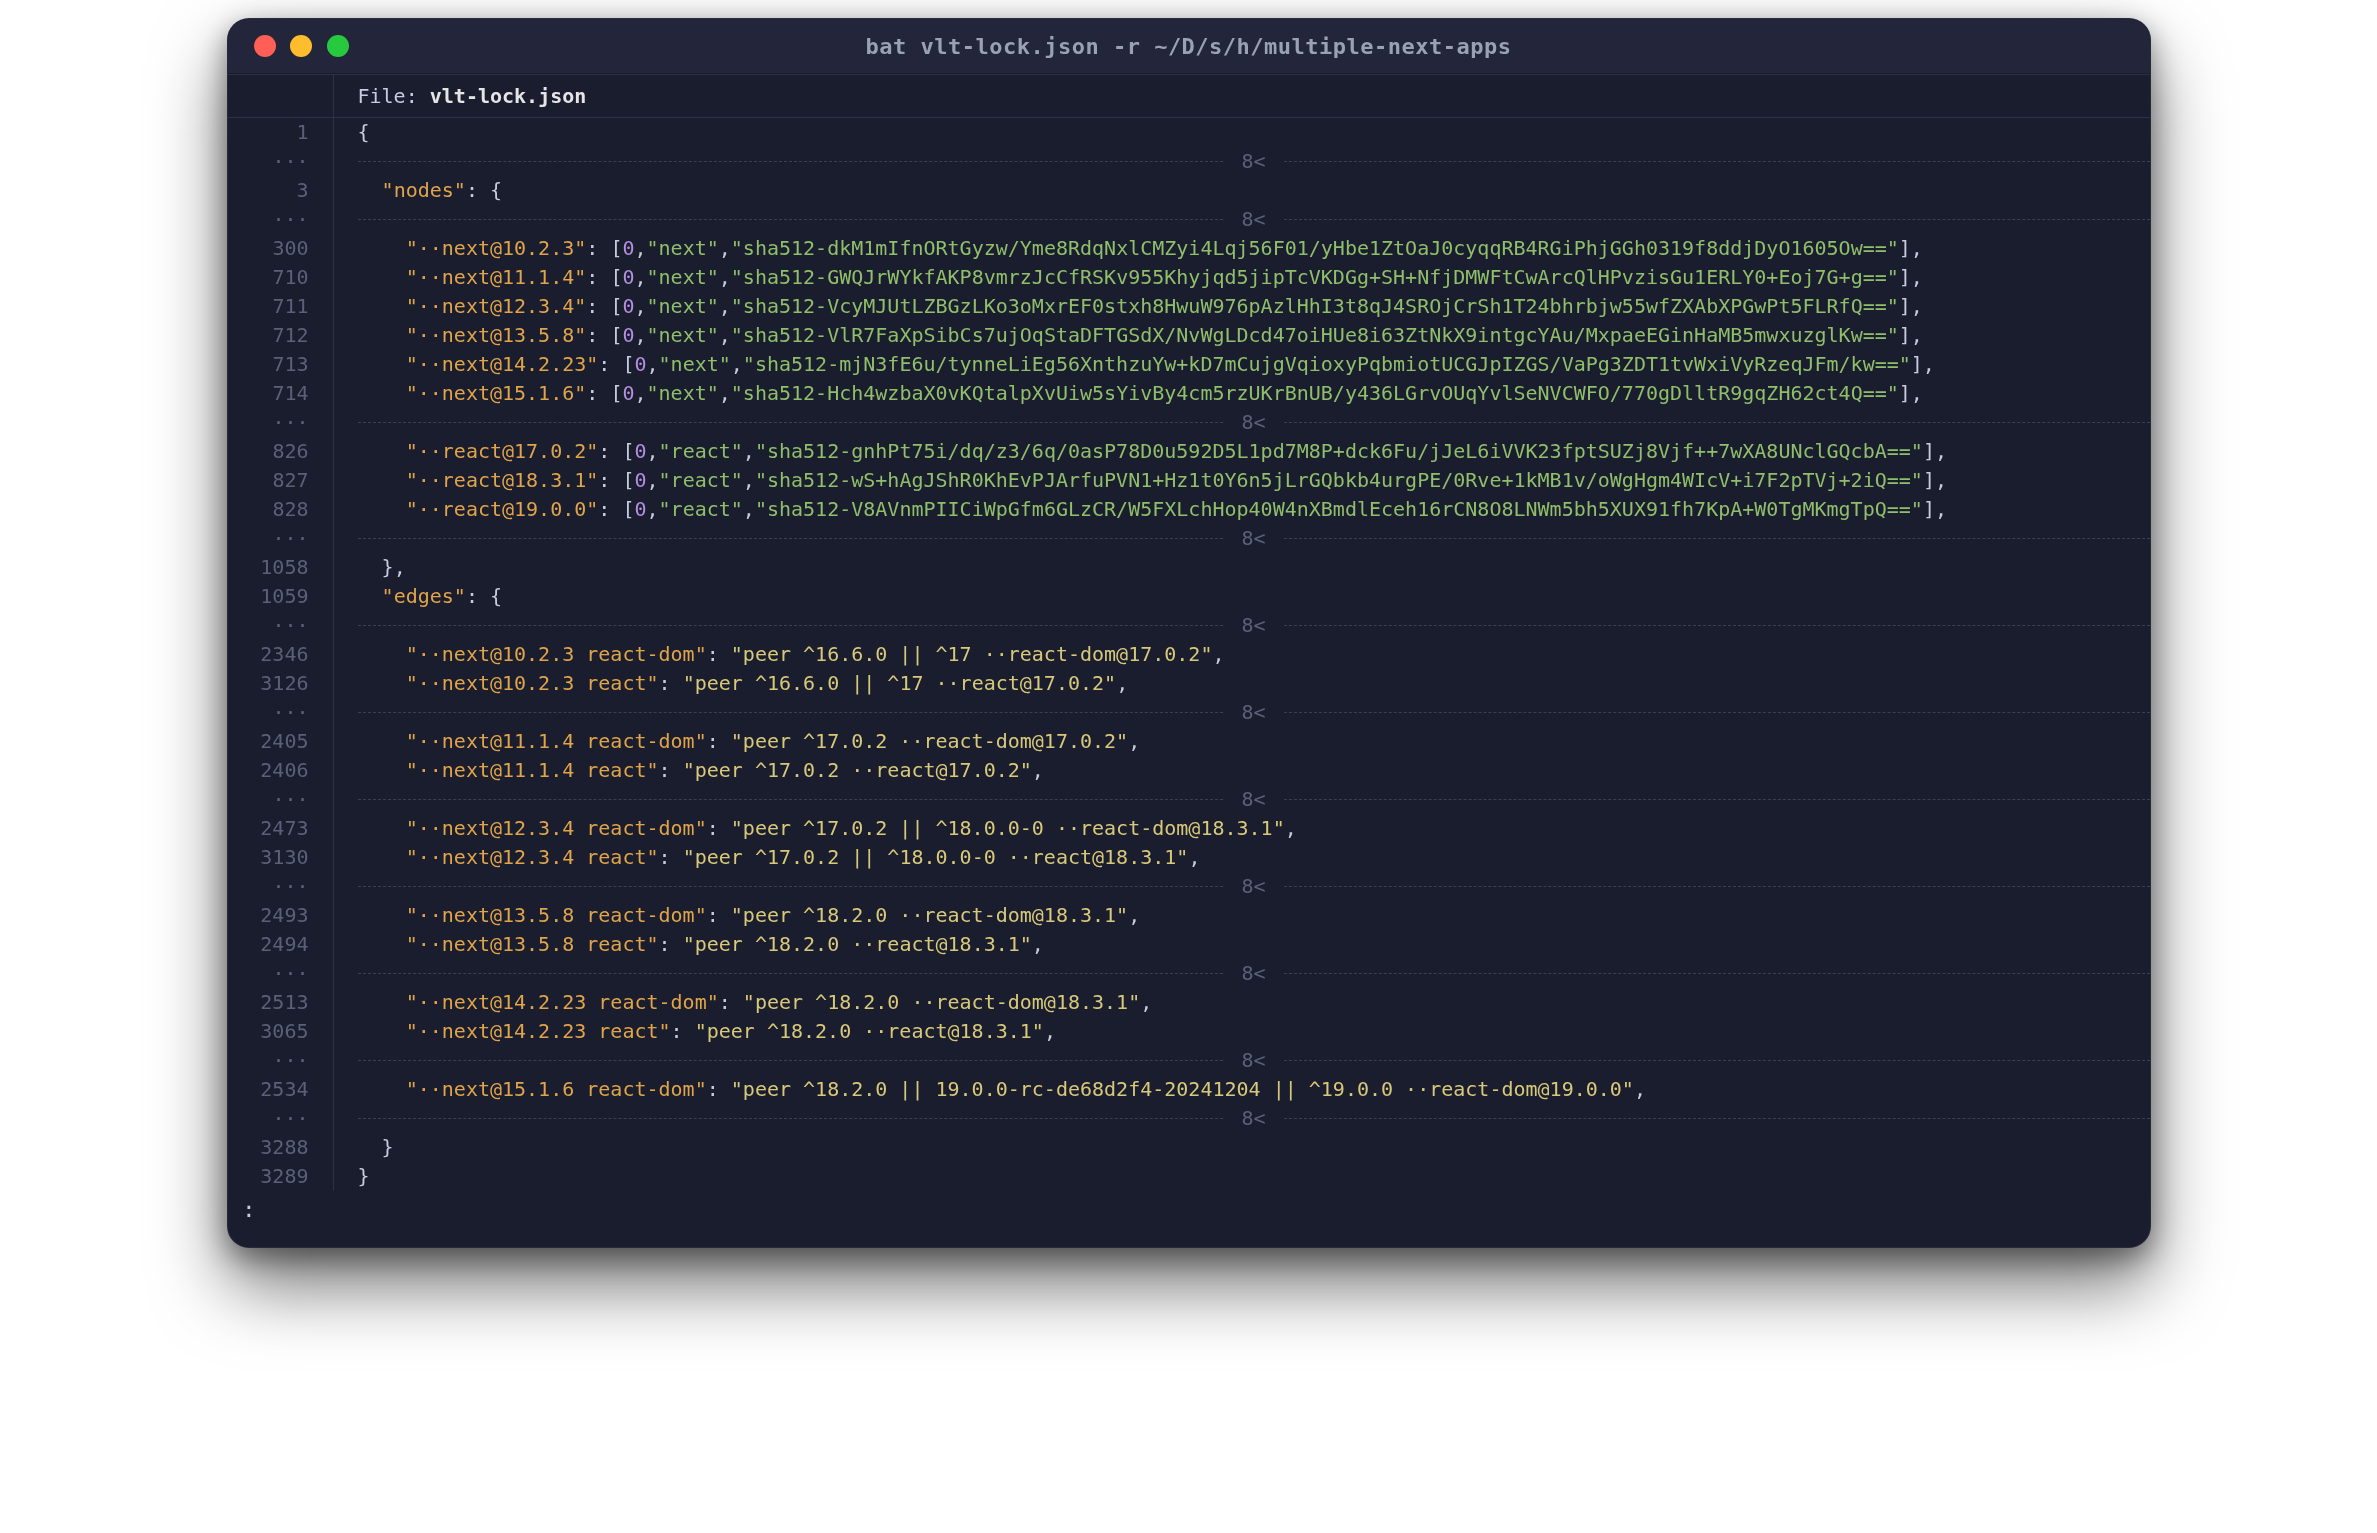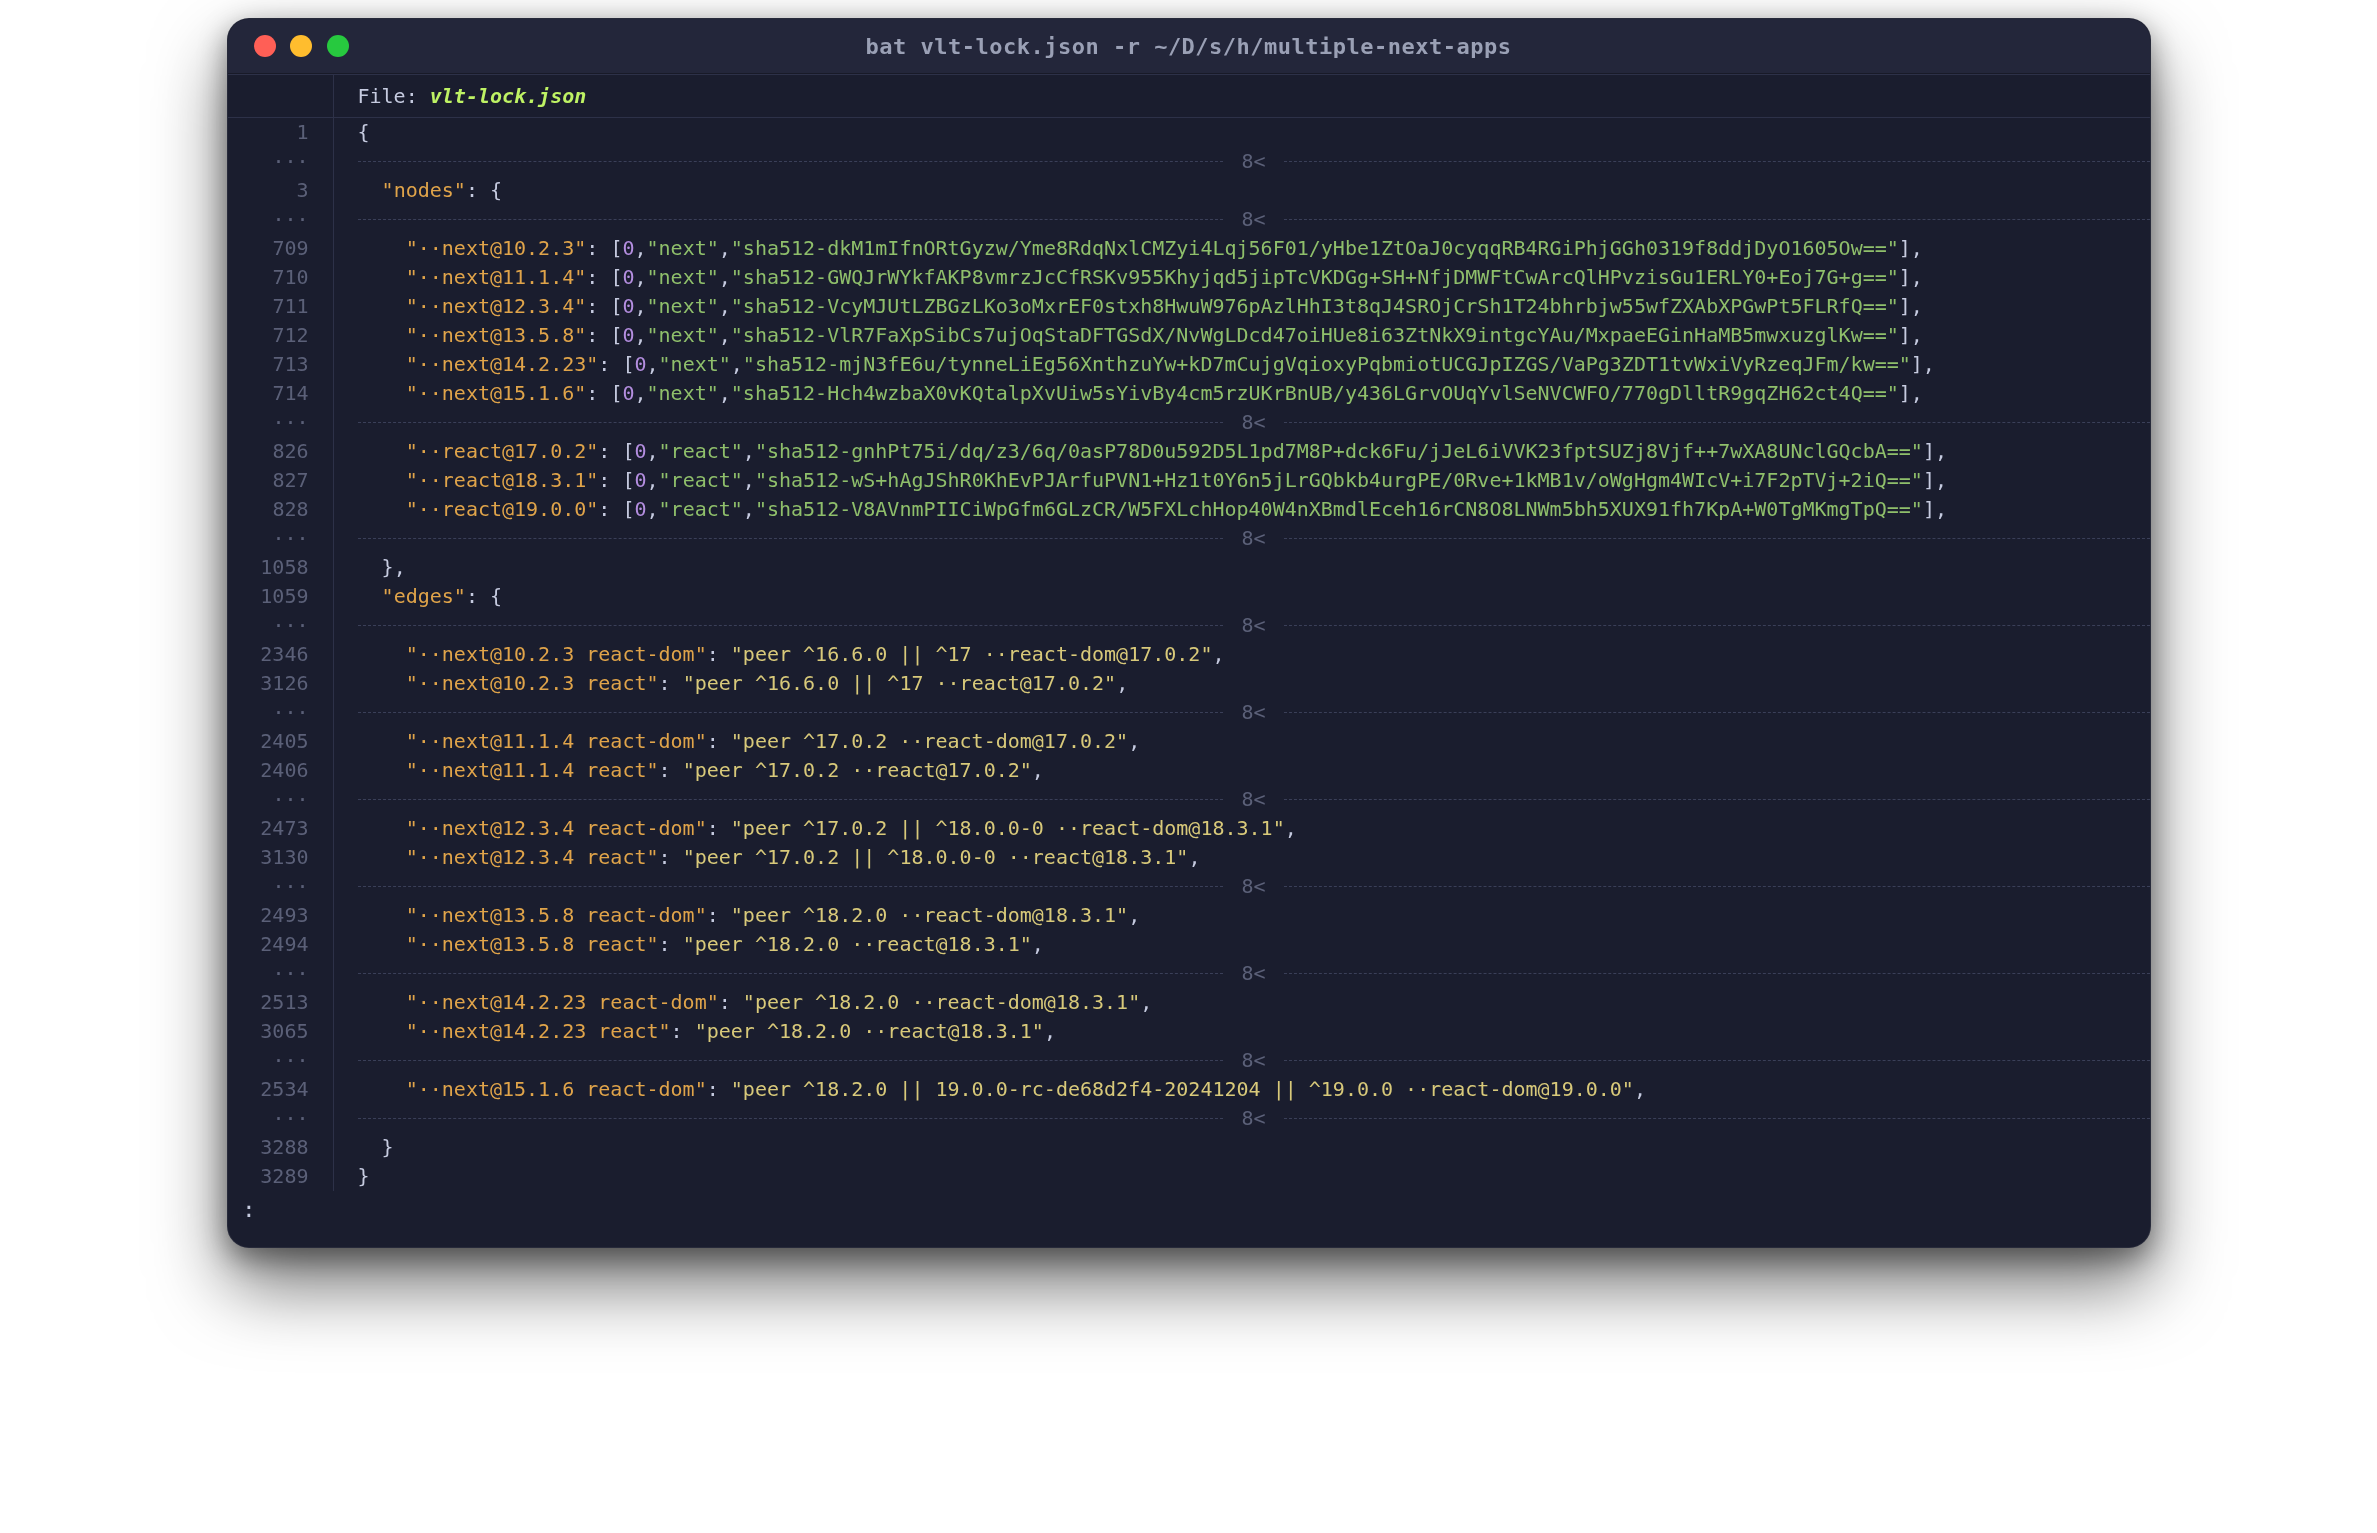--- a/index.html
+++ b/index.html
@@ -70,21 +70,21 @@
   }
   .file-header {
     display: flex;
     line-height: 42px;
     font-size: 20px;
     border-bottom: 0.9px solid #2d3148;
     border-top: 0.9px solid #2d3148;
   }
   .file-header .gutter { border-right: 0.9px solid #2d3148; }
   .file-header .content { color: #c6cbe0; }
-  .file-header .fname { font-weight: 700; color: #bef264; font-style: italic; }
+  .file-header .fname { font-weight: 700; color: #e5e5e5; }
   
   .punc   { color: #c6cbe0; }
   .key    { color: #e0a44a; } 
   .num    { color: #b48ee0; } 
   .str    { color: #8fbf6b; } 
   .str-y  { color: #d8c97a; } 
   .snip-row .gutter { color: #5b6078; }
   .snip {
     flex: 1;
     padding-left: 24px;
@@ -150,21 +150,21 @@
       <div class="row snip-row">
         <div class="gutter">···</div>
         <div class="snip">
             <span class="dashes"></span>
             <span class="mark">8&lt;</span>
             <span class="dashes right"></span>
           </div>
       </div>
 
       <div class="row">
-        <div class="gutter">709</div>
+        <div class="gutter">300</div>
         <div class="content">&nbsp;&nbsp;&nbsp;&nbsp;<span class="key">"··next@10.2.3"</span><span class="punc">: [</span><span class="num">0</span><span class="punc">,</span><span class="str">"next"</span><span class="punc">,</span><span class="str">"sha512-dkM1mIfnORtGyzw/Yme8RdqNxlCMZyi4Lqj56F01/yHbe1ZtOaJ0cyqqRB4RGiPhjGGh0319f8ddjDyO1605Ow=="</span><span class="punc">],</span></div>
       </div>
       <div class="row">
         <div class="gutter">710</div>
         <div class="content">&nbsp;&nbsp;&nbsp;&nbsp;<span class="key">"··next@11.1.4"</span><span class="punc">: [</span><span class="num">0</span><span class="punc">,</span><span class="str">"next"</span><span class="punc">,</span><span class="str">"sha512-GWQJrWYkfAKP8vmrzJcCfRSKv955Khyjqd5jipTcVKDGg+SH+NfjDMWFtCwArcQlHPvzisGu1ERLY0+Eoj7G+g=="</span><span class="punc">],</span></div>
       </div>
       <div class="row">
         <div class="gutter">711</div>
         <div class="content">&nbsp;&nbsp;&nbsp;&nbsp;<span class="key">"··next@12.3.4"</span><span class="punc">: [</span><span class="num">0</span><span class="punc">,</span><span class="str">"next"</span><span class="punc">,</span><span class="str">"sha512-VcyMJUtLZBGzLKo3oMxrEF0stxh8HwuW976pAzlHhI3t8qJ4SROjCrSh1T24bhrbjw55wfZXAbXPGwPt5FLRfQ=="</span><span class="punc">],</span></div>
       </div>

